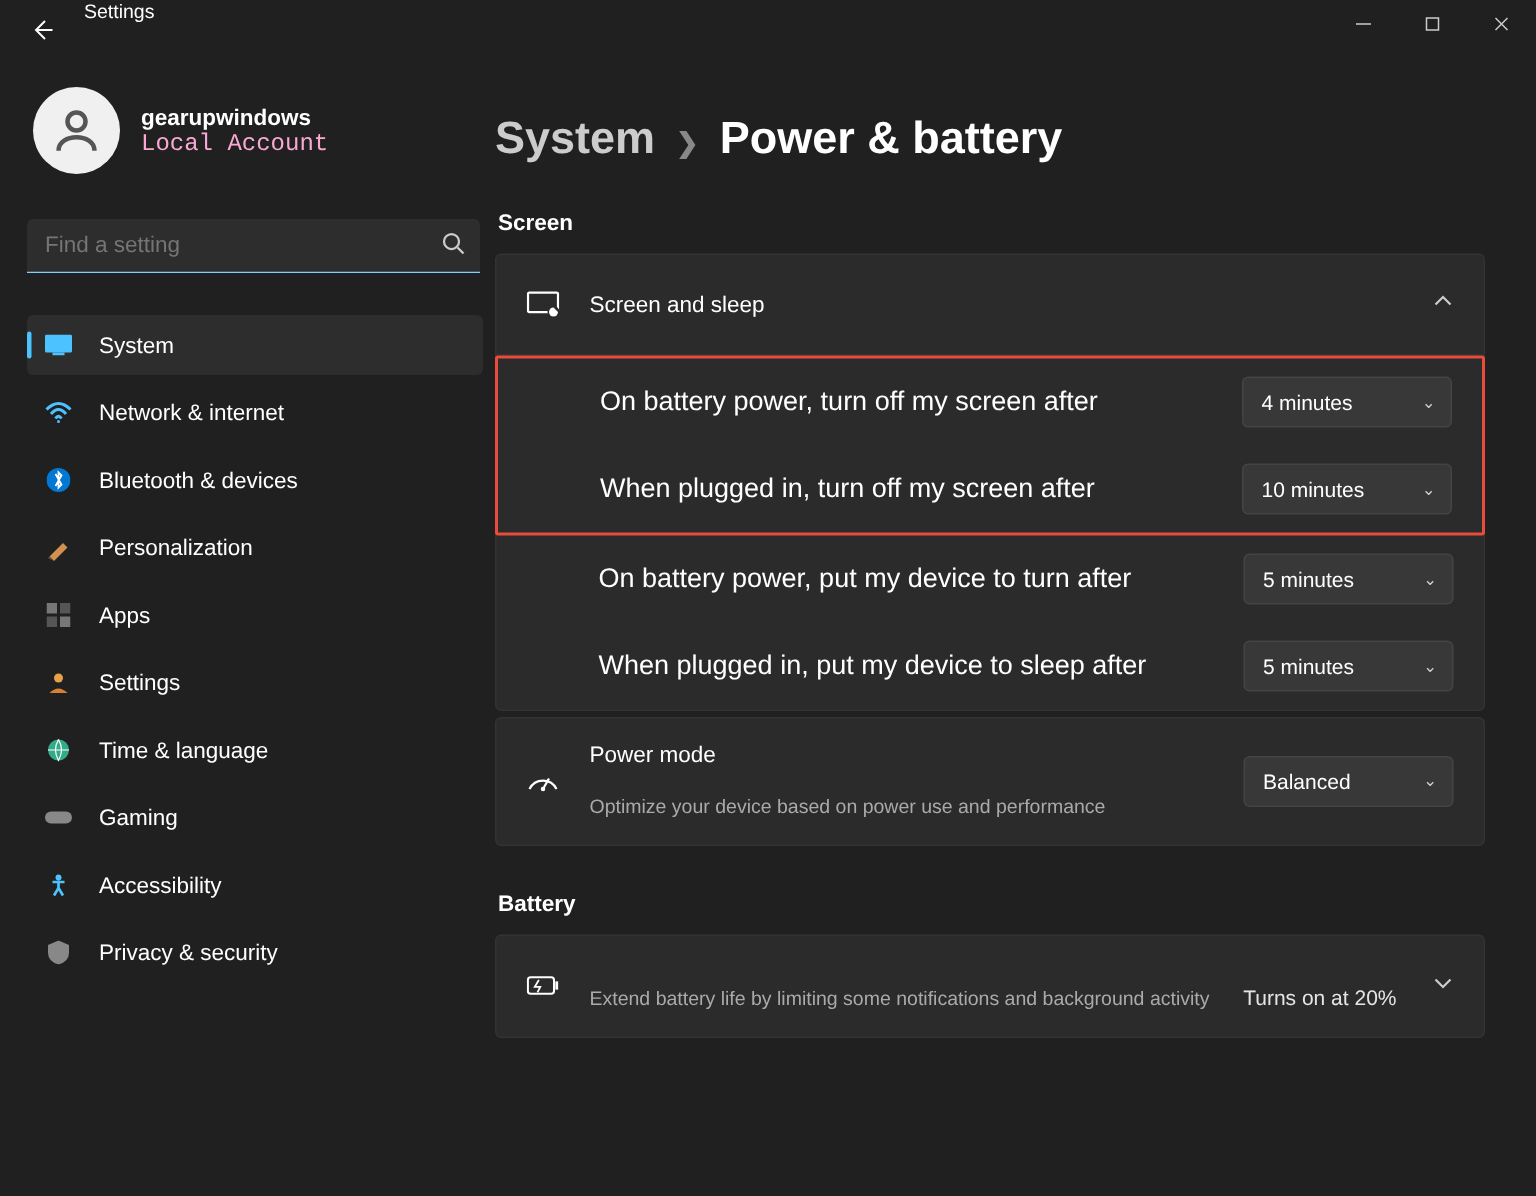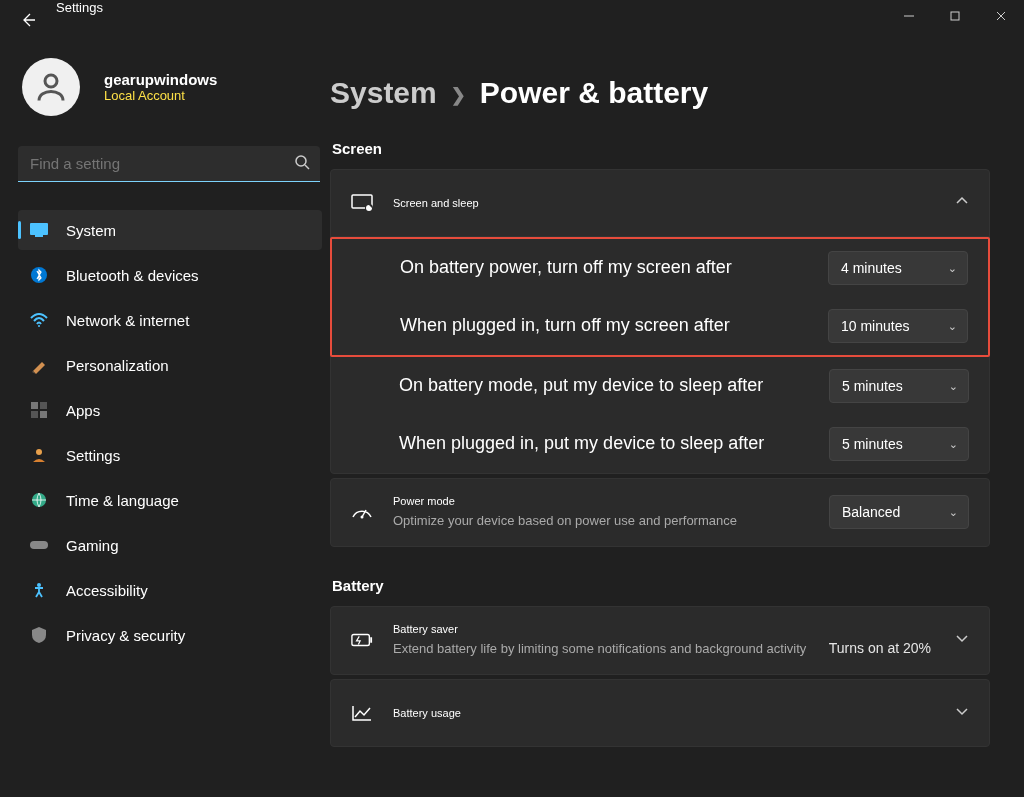--- a/index.html
+++ b/index.html
@@ -50,35 +50,35 @@
       height: calc(797px - 48px);
     }
     .sidebar {
       width: 330px;
       padding: 10px 8px 0 18px;
       flex-shrink: 0;
     }
     .profile {
       display: flex;
       align-items: center;
-      gap: 24px;
+      gap: 14px;
       margin-bottom: 30px;
       padding-left: 4px;
     }
     .avatar {
       width: 58px;
       height: 58px;
       border-radius: 50%;
       background: #f0f0f0;
       display: flex;
       align-items: center;
       justify-content: center;
     }
     .profile-name { font-size: 15px; font-weight: 600; }
-    .profile-sub { font-size: 13px; color: #fde047; }
+    .profile-sub { font-size: 16px; color: #f9a8d4; font-family: Liberation Mono, monospace; }
     .search {
       position: relative;
       margin-bottom: 28px;
       width: 302px;
     }
     .search input {
       width: 100%;
       height: 36px;
       background: #2d2d2d;
       border: none;
@@ -150,22 +150,22 @@
     }
     .card-row {
       display: flex;
       align-items: center;
       padding: 16px 20px;
       gap: 20px;
       min-height: 66px;
     }
     .card-row.head { cursor: pointer; }
     .card-icon { width: 22px; color:#fff; display:flex;align-items:center;justify-content:center; }
-    .card-title { font-size: 11px; }
-    .card-sub { font-size: 13px; color: #aaa; margin-top: 6px; line-height:1.3; }
+    .card-title { font-size: 15px; }
+    .card-sub { font-size: 13px; color: #aaa; margin-top: 18px; line-height:1.3; }
     .flex { flex: 1; }
     .chev { color: #ccc; }
     .sub-rows {
       border-top: 1px solid #333;
     }
     .sub-row {
       display: flex;
       align-items: center;
       padding: 12px 20px 12px 68px;
       gap: 20px;
@@ -253,35 +253,35 @@
         <span class="nicon">
             <svg width="18" height="14" viewBox="0 0 18 14">
               <rect x="0" y="0" width="18" height="12" rx="1" fill="#4cc2ff"></rect>
               <rect x="5" y="12" width="8" height="2" fill="#4cc2ff"></rect>
             </svg>
           </span>
         <span>System</span>
       </li>
       <li>
         <span class="nicon">
+            <svg width="18" height="14" viewBox="0 0 18 14">
+              <path d="M1 5 Q9 -3 17 5 M4 8 Q9 2 14 8 M7 11 Q9 8 11 11" stroke="#4cc2ff" stroke-width="2" fill="none"></path>
+              <circle cx="9" cy="13" r="1" fill="#4cc2ff"></circle>
+            </svg>
+          </span>
+        <span>Network &amp; internet</span>
+      </li>
+      <li>
+        <span class="nicon">
             <svg width="16" height="16" viewBox="0 0 16 16">
               <circle cx="8" cy="8" r="8" fill="#0078d4"></circle>
               <path d="M6 4 L10 11 L8 13 L8 3 L10 5 L6 12" stroke="#fff" stroke-width="1.2" fill="none"></path>
             </svg>
           </span>
         <span>Bluetooth &amp; devices</span>
-      </li>
-      <li>
-        <span class="nicon">
-            <svg width="18" height="14" viewBox="0 0 18 14">
-              <path d="M1 5 Q9 -3 17 5 M4 8 Q9 2 14 8 M7 11 Q9 8 11 11" stroke="#4cc2ff" stroke-width="2" fill="none"></path>
-              <circle cx="9" cy="13" r="1" fill="#4cc2ff"></circle>
-            </svg>
-          </span>
-        <span>Network &amp; internet</span>
       </li>
       <li>
         <span class="nicon">
             <svg width="18" height="18" viewBox="0 0 18 18">
               <path d="M3 15 L12 6 L15 9 L6 18 Z" fill="#d29050"></path>
               <path d="M2 16 L3 15 L6 18 Z" fill="#654"></path>
             </svg>
           </span>
         <span>Personalization</span>
       </li>
@@ -380,21 +380,21 @@
           </div>
           <div class="sub-row">
             <div class="sub-label">When plugged in, turn off my screen after</div>
             <div class="dropdown">
               <span>10 minutes</span>
               <span class="dd-chev">⌄</span>
             </div>
           </div>
         </div>
         <div class="sub-row">
-          <div class="sub-label">On battery mode, put my device to sleep after</div>
+          <div class="sub-label">On battery power, put my device to turn after</div>
           <div class="dropdown">
             <span>5 minutes</span>
             <span class="dd-chev">⌄</span>
           </div>
         </div>
         <div class="sub-row">
           <div class="sub-label">When plugged in, put my device to sleep after</div>
           <div class="dropdown">
             <span>5 minutes</span>
             <span class="dd-chev">⌄</span>
@@ -430,45 +430,26 @@
     <div class="card">
       <div class="card-row head">
         <span class="card-icon">
           <svg width="24" height="14" viewBox="0 0 24 14">
               <rect x="1" y="1" width="19" height="12" rx="2" stroke="#fff" stroke-width="1.5" fill="none"></rect>
               <rect x="21" y="4" width="2" height="6" fill="#fff"></rect>
               <path d="M9 3 L6 8 L10 8 L8 12" stroke="#fff" stroke-width="1.3" fill="none"></path>
             </svg>
         </span>
         <div class="flex">
-          <div class="card-title">Battery saver</div>
           <div class="card-sub">Extend battery life by limiting some notifications and background activity</div>
         </div>
         <span class="status-text">Turns on at 20%</span>
         <span class="chev">
           <svg width="14" height="14" viewBox="0 0 14 14">
               <path d="M2 5 L7 10 L12 5" stroke="#ccc" stroke-width="1.5" fill="none"></path>
             </svg>
         </span>
       </div>
     </div>
 
-    <div class="card">
-      <div class="card-row head">
-        <span class="card-icon">
-          <svg width="20" height="16" viewBox="0 0 20 16">
-              <path d="M1 1 L1 15 L19 15" stroke="#fff" stroke-width="1.5" fill="none"></path>
-              <path d="M3 12 L8 6 L12 10 L18 3" stroke="#fff" stroke-width="1.5" fill="none"></path>
-            </svg>
-        </span>
-        <div class="flex">
-          <div class="card-title">Battery usage</div>
-        </div>
-        <span class="chev">
-          <svg width="14" height="14" viewBox="0 0 14 14">
-              <path d="M2 5 L7 10 L12 5" stroke="#ccc" stroke-width="1.5" fill="none"></path>
-            </svg>
-        </span>
-      </div>
-    </div>
 
   </main>
 </div>
 
 </body></html>

